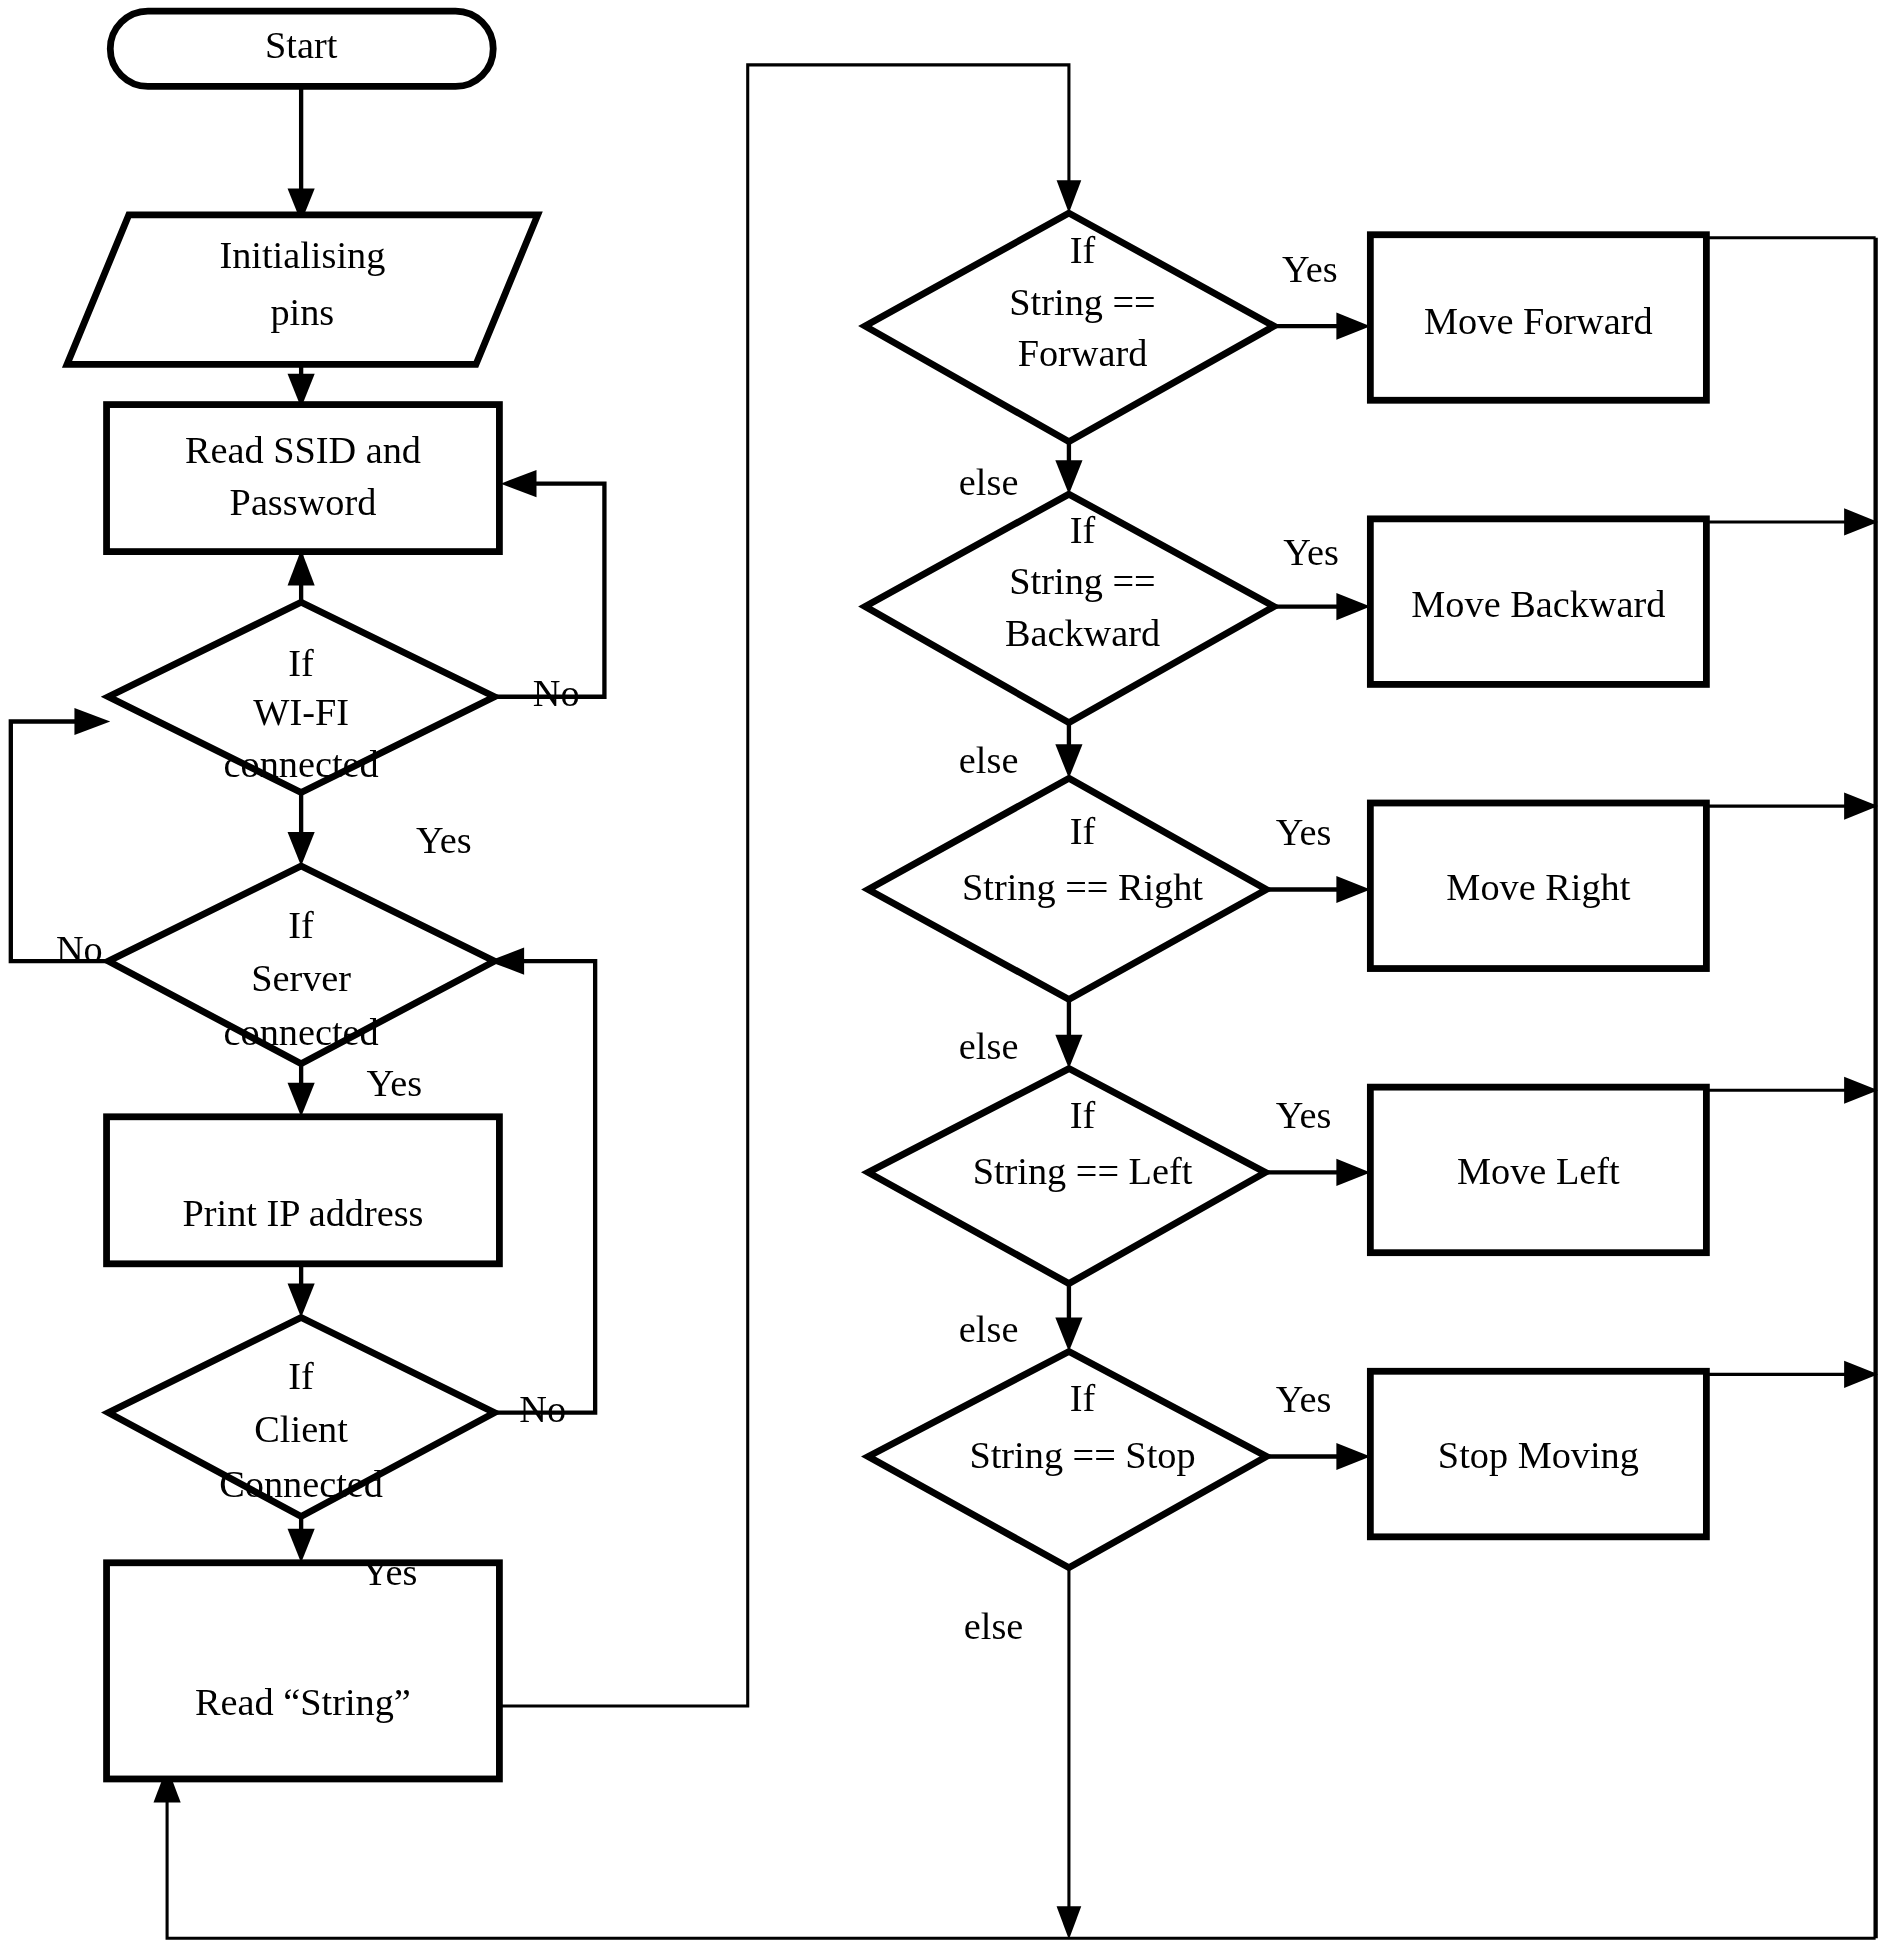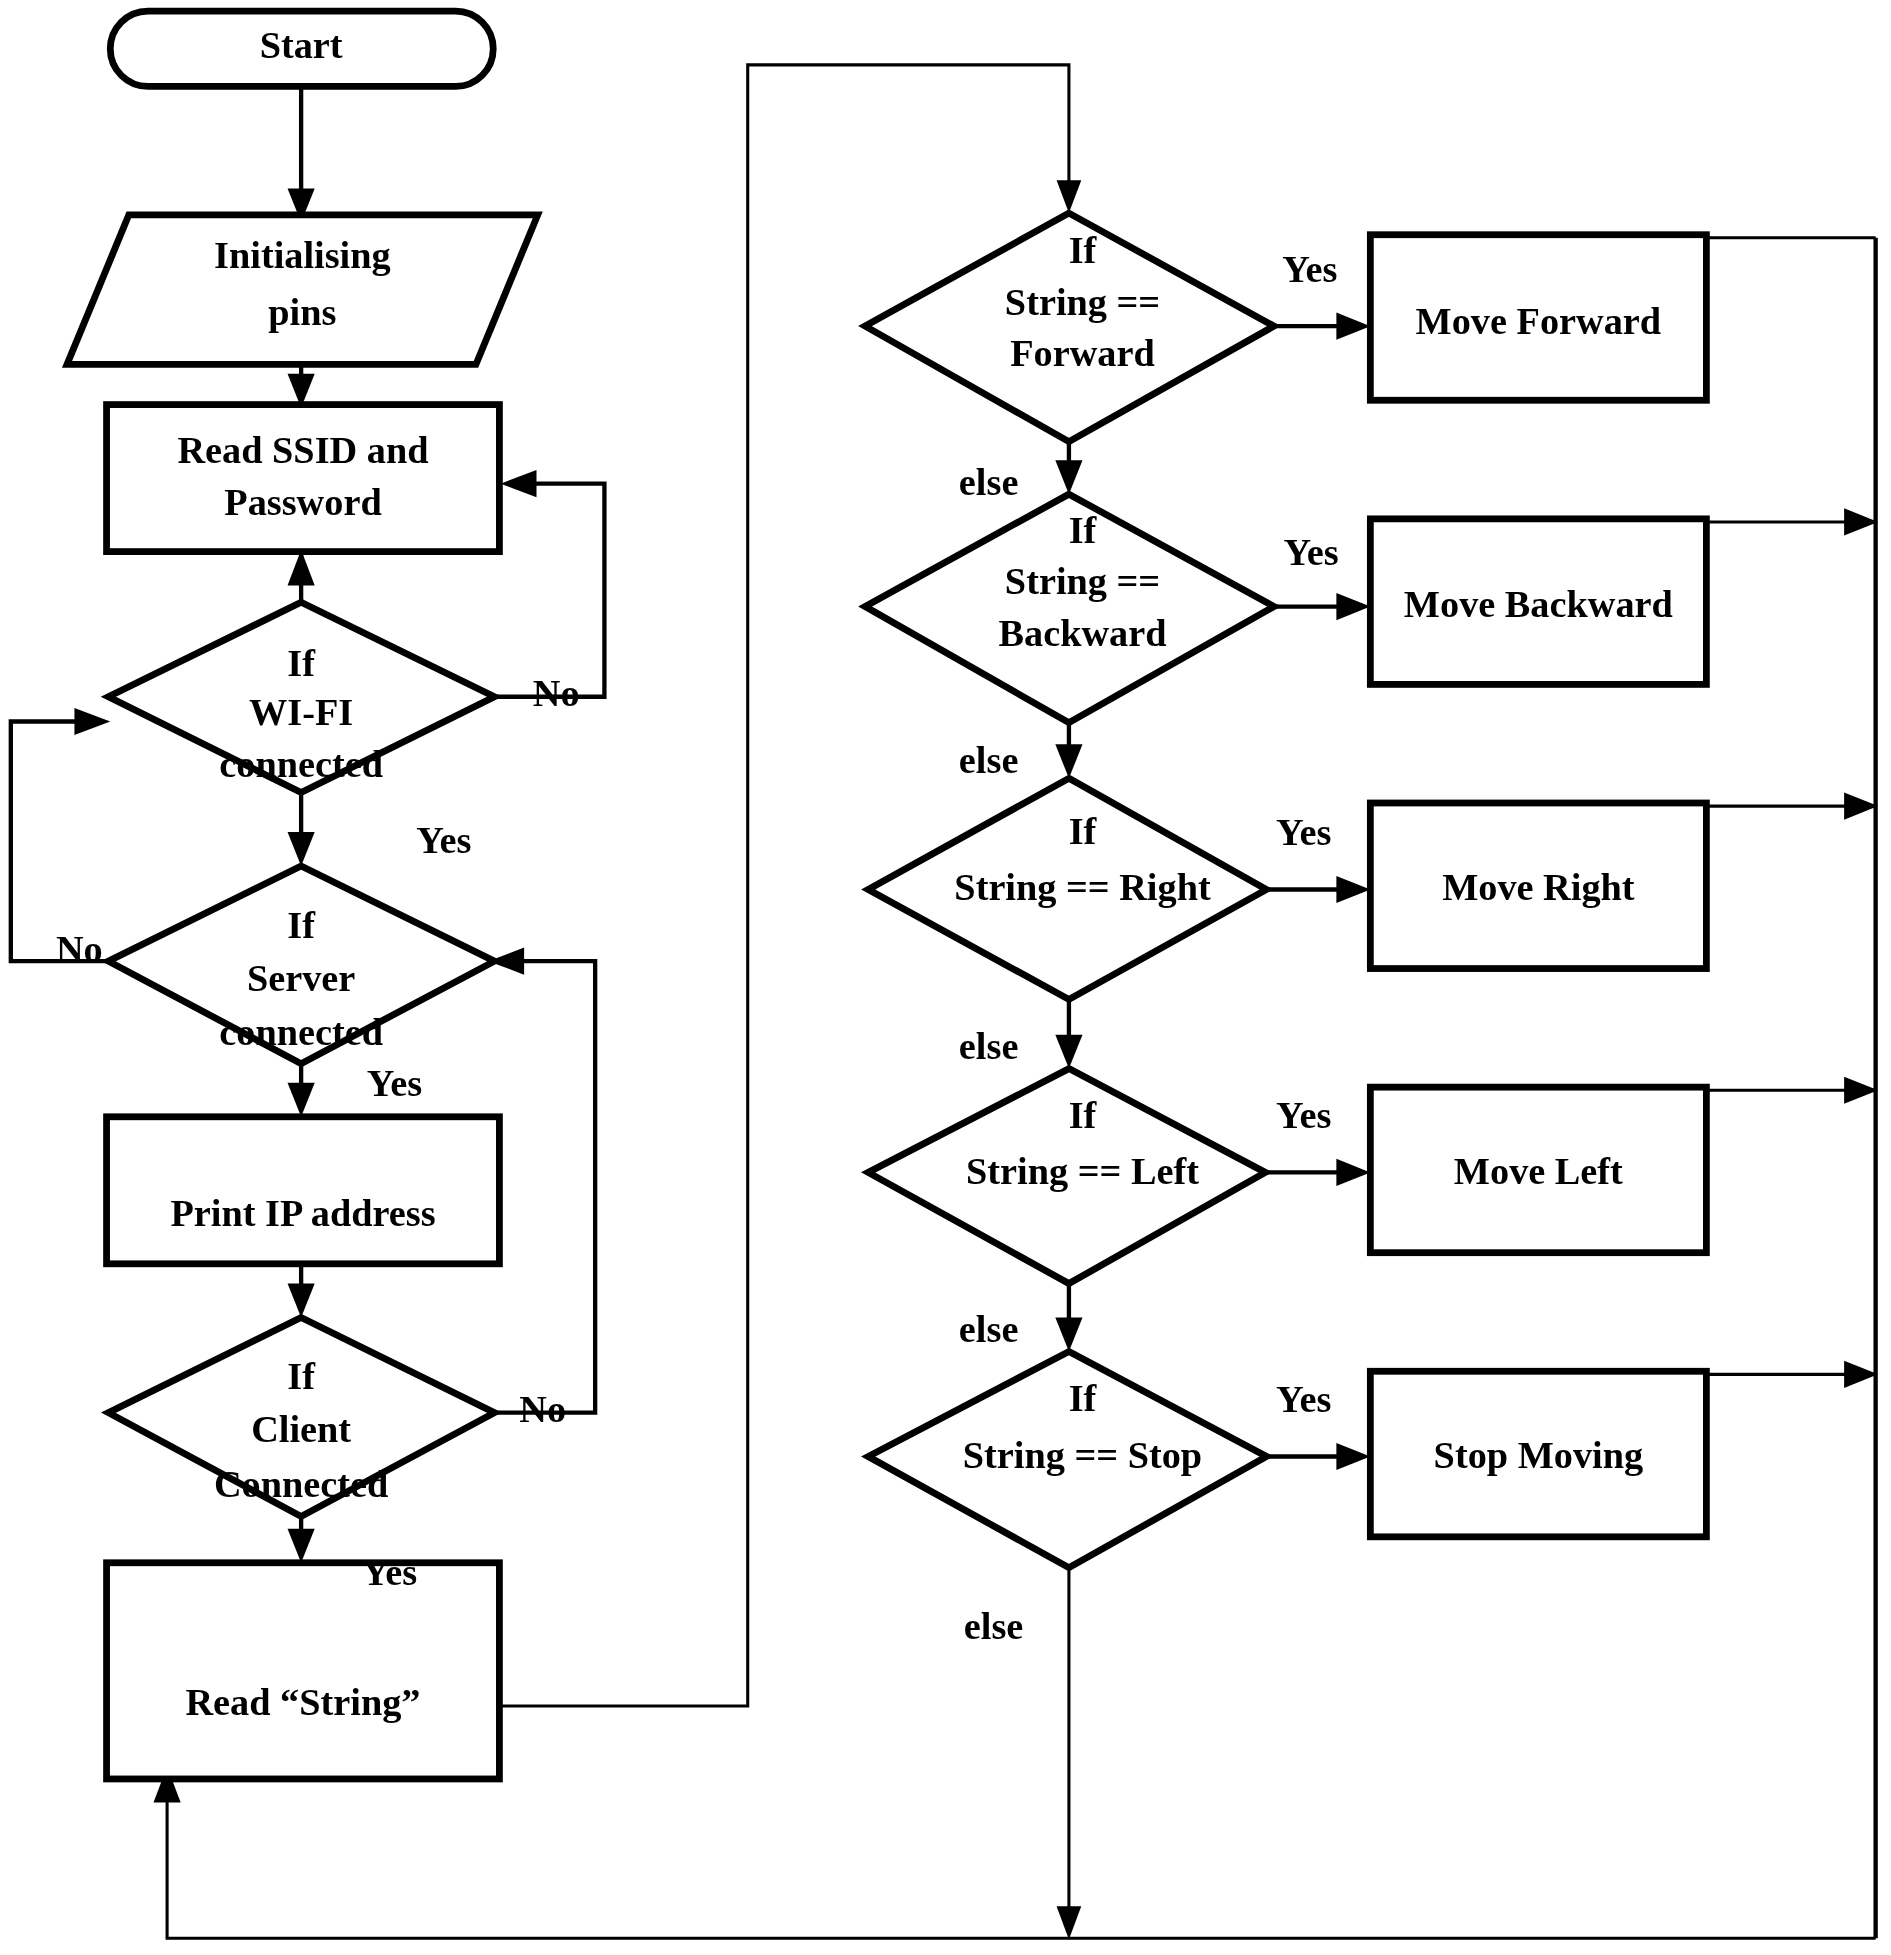--- a/index.html
+++ b/index.html
@@ -6,21 +6,20 @@
     margin: 0;
     padding: 0;
     background: #ffffff;
   }
   #flowchart-root {
     position: relative;
     width: 1848px;
     height: 1955px;
     background: #ffffff;
     font-family: "Liberation Serif", "DejaVu Serif", serif;
-    font-weight: bold;
   }
   svg.fc {
     display: block;
     width: 1892px;
     height: 1955px;
   }
   .shape-stroke {
     fill: #ffffff;
     stroke: #000000;
     stroke-width: 11;

